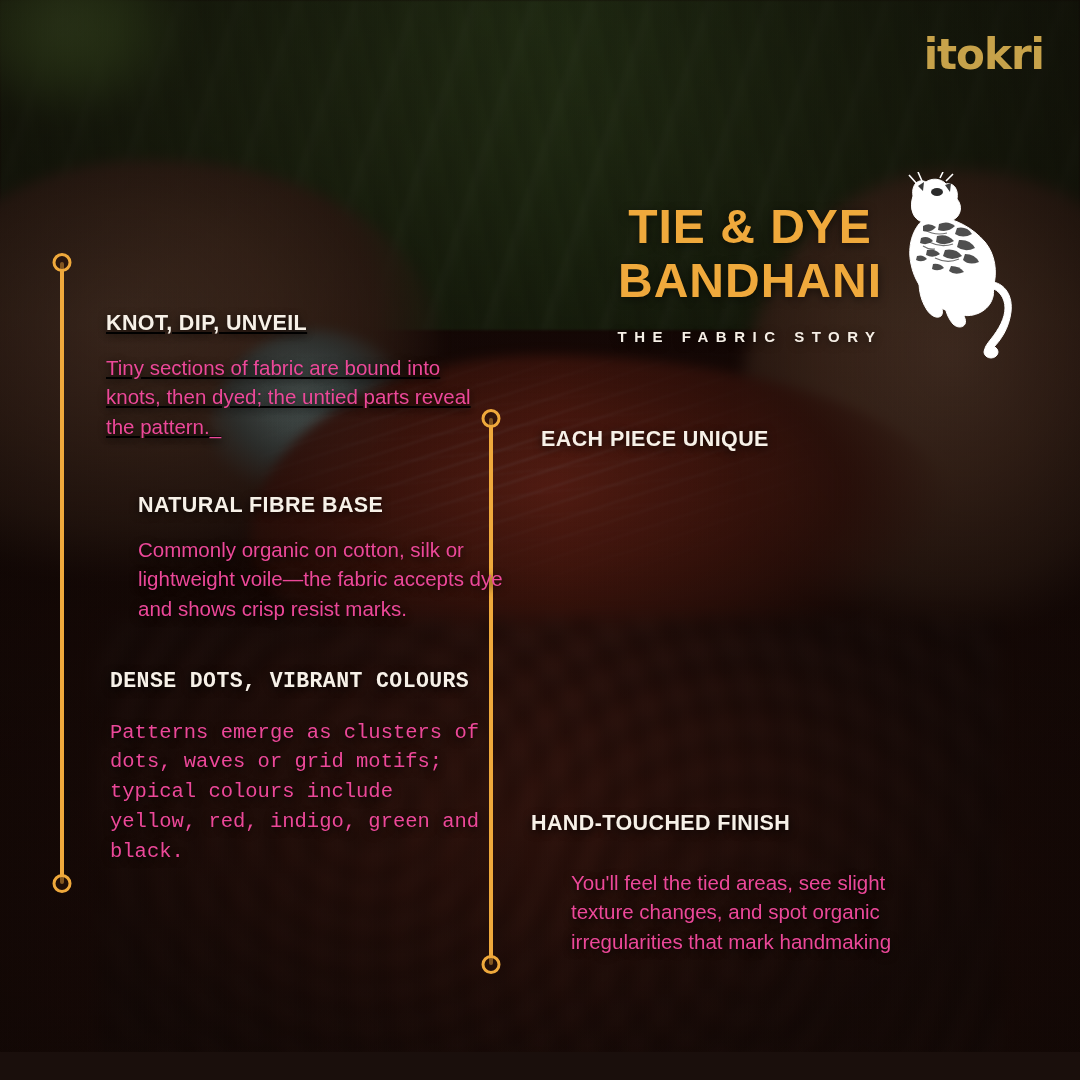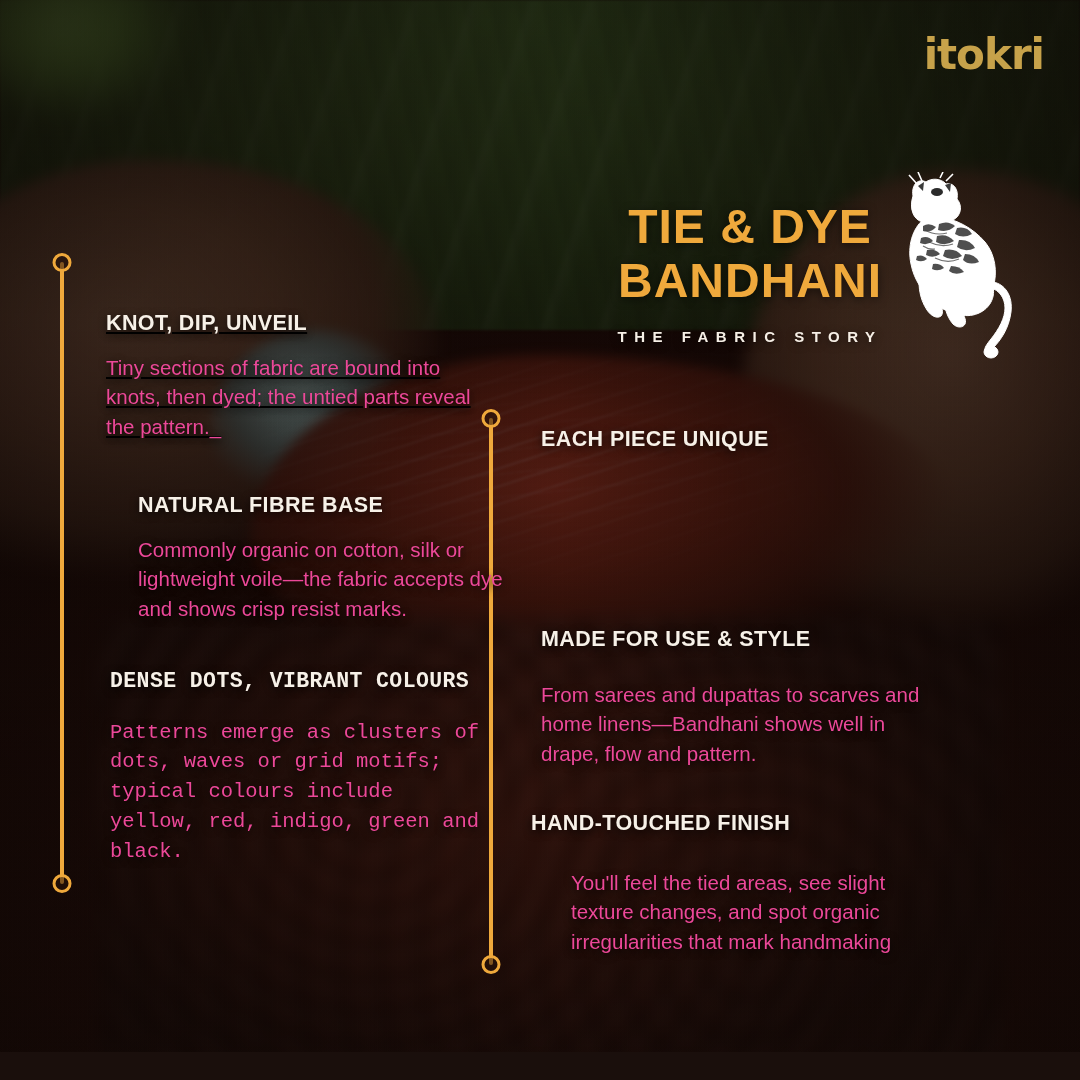--- a/index.html
+++ b/index.html
@@ -285,23 +285,19 @@
       <p>Commonly organic on cotton, silk or lightweight voile—the fabric accepts dye and shows crisp resist marks.</p>
     </div>
     <div class="blk" id="blk-l3">
       <h3>DENSE DOTS, VIBRANT COLOURS</h3>
       <p>Patterns emerge as clusters of dots, waves or grid motifs; typical colours include yellow, red, indigo, green and black.</p>
     </div>
 
     <div class="blk" id="blk-r1">
       <h3>EACH PIECE UNIQUE</h3>
     </div>
-    <div class="blk" id="blk-r2">
-      <h3>MADE FOR USE &amp; STYLE</h3>
-      <p>From sarees and dupattas to scarves and home linens—Bandhani shows well in drape, flow and pattern.</p>
-    </div>
     <div class="blk" id="blk-r3">
       <h3>HAND-TOUCHED FINISH</h3>
       <p>You'll feel the tied areas, see slight texture changes, and spot organic irregularities that mark handmaking</p>
     </div>
 
   </div>
 </div>
 
 </body></html>

